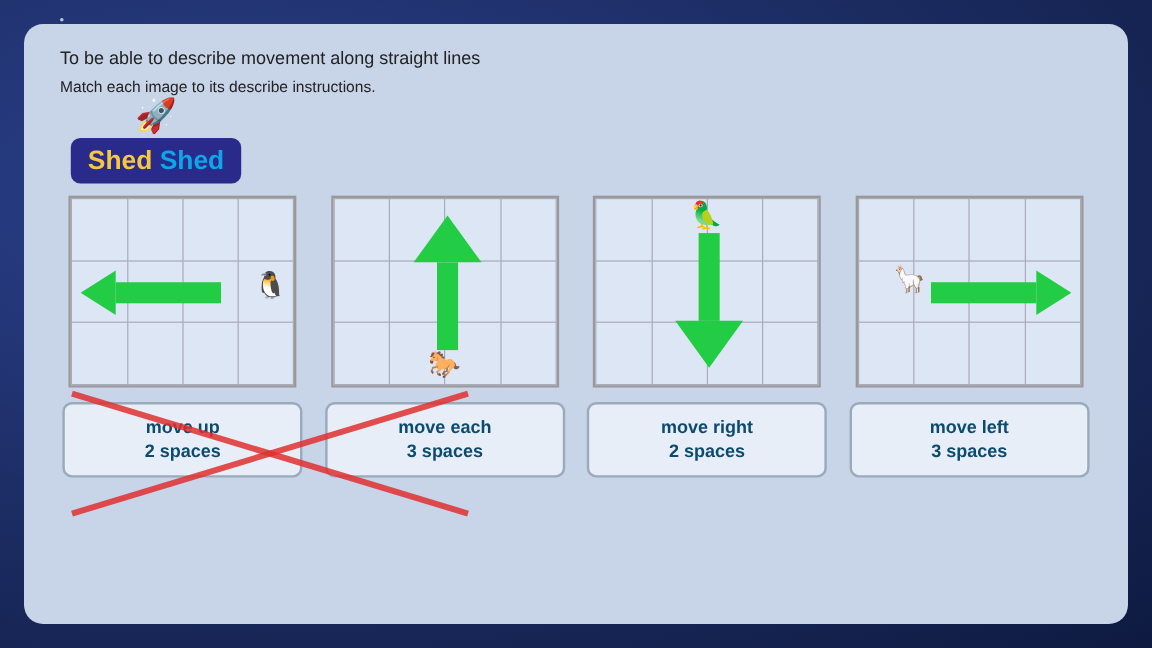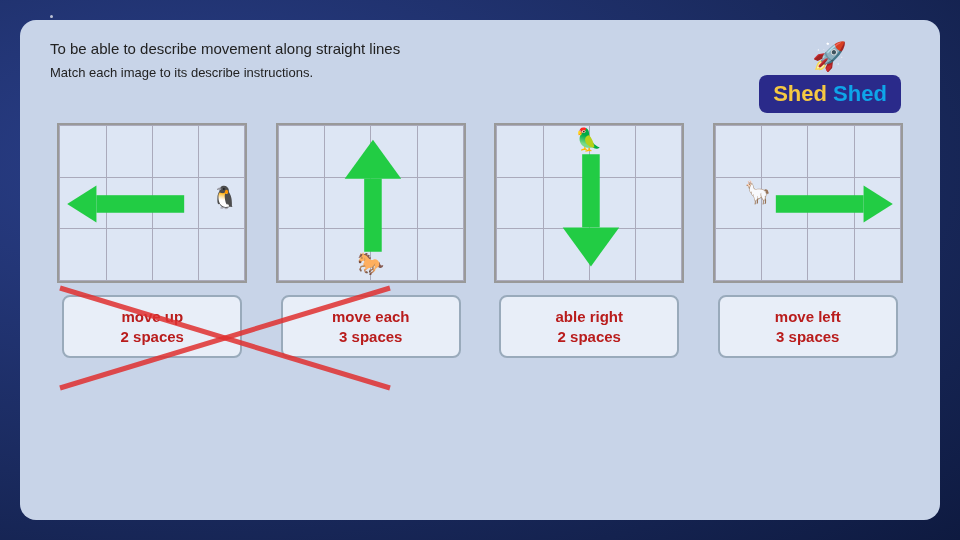--- a/index.html
+++ b/index.html
@@ -38,20 +38,21 @@
       border-radius: 16px;
       padding: 20px 30px;
     }
 
     
     .header {
       display: flex;
       align-items: flex-start;
       justify-content: space-between;
       margin-bottom: 6px;
+      flex-direction: column;
     }
 
     .header-text {
       flex: 1;
     }
 
     .objective {
       font-size: 15px;
       color: #222;
       font-family: Arial, sans-serif;
@@ -140,23 +141,23 @@
     
     .label-btn {
       margin-top: 12px;
       background: #e8eef8;
       border: 2px solid #9ab;
       border-radius: 8px;
       padding: 10px 16px;
       text-align: center;
       font-size: 15px;
       font-weight: bold;
-      color: #b91c1c;
+      color: #0c4a6e;
       font-family: Arial, sans-serif;
-      width: 180px;
+      width: 200px;
       cursor: pointer;
       line-height: 1.3;
     }
 
     
     .animal {
       position: absolute;
       font-size: 22px;
     }
 
@@ -307,21 +308,21 @@
           </table>
 
         <svg class="arrow-overlay" viewBox="0 0 190 160">
           <rect x="88" y="30" width="18" height="75" fill="#22cc44"></rect>
           <polygon points="68,105 97,145 126,105" fill="#22cc44"></polygon>
         </svg>
 
         <div class="animal" style="top:2px;left:50%;transform:translateX(-50%);">🦜</div>
       </div>
       <div class="label-btn">
-        <span>able right</span><br>
+        <span>move right</span><br>
         <span>2 spaces</span>
       </div>
     </div>
 
     <div class="grid-column">
       <div class="grid-container">
         <table class="grid-table">
           <tbody>
               <tr>
                 <td></td>

